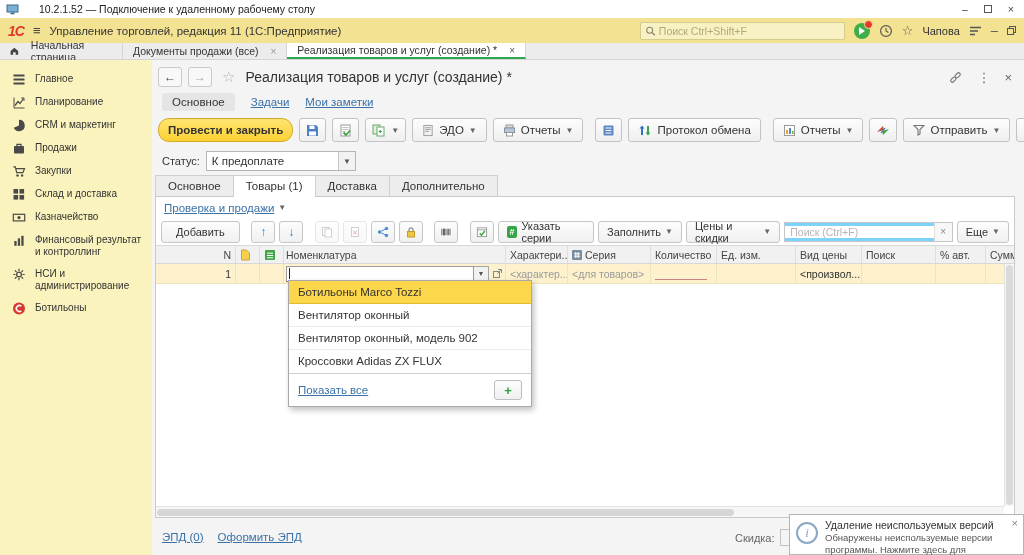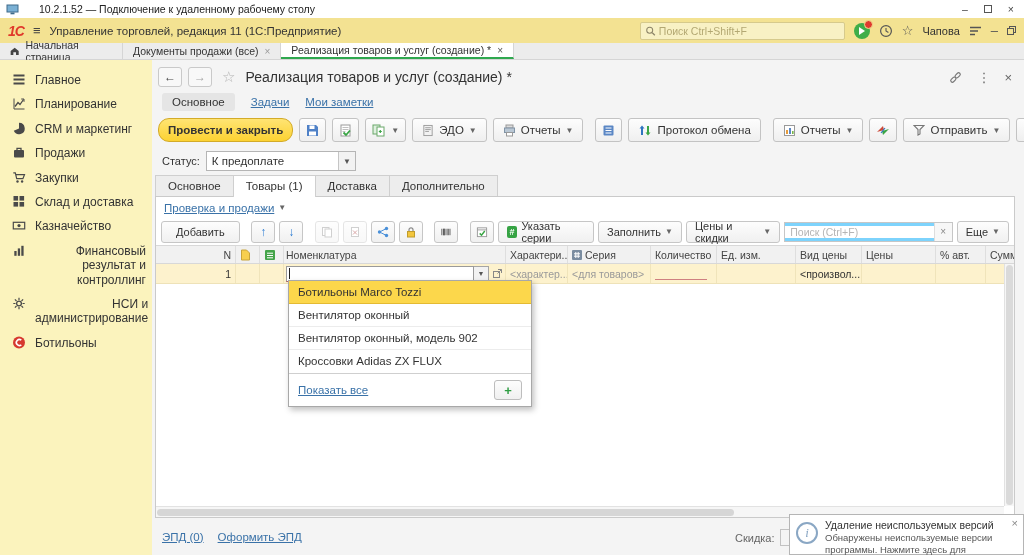--- a/index.html
+++ b/index.html
@@ -25,30 +25,30 @@
   .notif-circle .tri { position:absolute; left:5px; top:4px; width:0; height:0; border-left:6px solid #fff; border-top:4px solid transparent; border-bottom:4px solid transparent; }
   .notif-badge { position:absolute; right:-3px; top:-3px; width:9px; height:9px; border-radius:50%; background:#e03a2f; border:1px solid #f3e292; }
   .app-ico { color:#555; font-size:13px; line-height:1; }
   .restore-ico { position:relative; width:9px; height:9px; }
   .restore-ico span { position:absolute; width:7px; height:7px; border:1px solid #555; background:#f3e292; }
   .restore-ico span:first-child { right:0; top:0; }
   .restore-ico span:last-child { left:0; bottom:0; }
 
   
   .tab-bar { position:absolute; top:43px; left:0; right:0; height:17px; background:#ececec; border-bottom:1px solid #d5d5d5; display:flex; font-size:10.5px; }
-  .ws-tab { display:flex; align-items:center; gap:6px; padding:0 10px; border-right:1px solid #d5d5d5; color:#333; }
+  .ws-tab { display:flex; align-items:center; gap:12px; padding:0 10px; border-right:1px solid #d5d5d5; color:#333; }
   .ws-tab .x { color:#9a9a9a; font-size:10px; }
   .ws-tab.active { background:#fff; border-bottom:2px solid #2fa84f; }
   .ws-tab.active .x { color:#555; }
 
   
   .sidebar { position:absolute; top:60px; left:0; width:152px; bottom:0; background:#fbf3bd; padding-top:8px; }
   .side-item { display:flex; gap:9px; padding:5px 6px 5px 12px; align-items:flex-start; cursor:default; }
   .side-item .si { flex:0 0 14px; margin-top:0px; }
-  .side-item .sl { font-size:12px; color:#333; line-height:1.2;text-align:right; }
+  .side-item .sl { font-size:10px; color:#333; line-height:1.2; }
 
   
   .main { position:absolute; left:152px; top:60px; right:0; bottom:0; background:#f4f4f4; }
 
   .doc-header { position:absolute; top:4px; left:6px; right:6px; height:26px; display:flex; align-items:center; gap:6px; }
   .nav-btn { width:24px; height:20px; border:1px solid #c9c9c9; border-radius:3px; background:#f8f8f8; display:flex; align-items:center; justify-content:center; font-size:12px; color:#444; }
   .nav-btn.fwd { color:#a3a3a3; }
   .star { color:#b5b5b5; font-size:15px; margin-left:4px; }
   .doc-title { font-size:14px; color:#333; margin-left:4px; }
   .hdr-right { margin-left:auto; display:flex; gap:14px; align-items:center; color:#666; padding-right:6px; }
@@ -502,21 +502,21 @@
         <span class="gh w-ser">
           <svg width="10" height="10" viewBox="0 0 10 10">
               <rect width="10" height="10" rx="1" fill="#7a8ca0"></rect>
               <path d="M3.8 2v6M6.2 2v6M2 3.8h6M2 6.2h6" stroke="#fff"></path>
             </svg>
           <span>Серия</span>
         </span>
         <span class="gh w-qty">Количество</span>
         <span class="gh w-unit">Ед. изм.</span>
         <span class="gh w-pk">Вид цены</span>
-        <span class="gh w-price">Цены</span>
+        <span class="gh w-price">Поиск</span>
         <span class="gh w-pct">% авт.</span>
         <span class="gh w-sum">Сумма</span>
       </div>
 
       <div class="grid-row">
         <span class="gc w-n">1</span>
         <span class="gc w-i1"></span>
         <span class="gc w-i2"></span>
         <span class="gc w-nom">
           <span class="cell-input">

